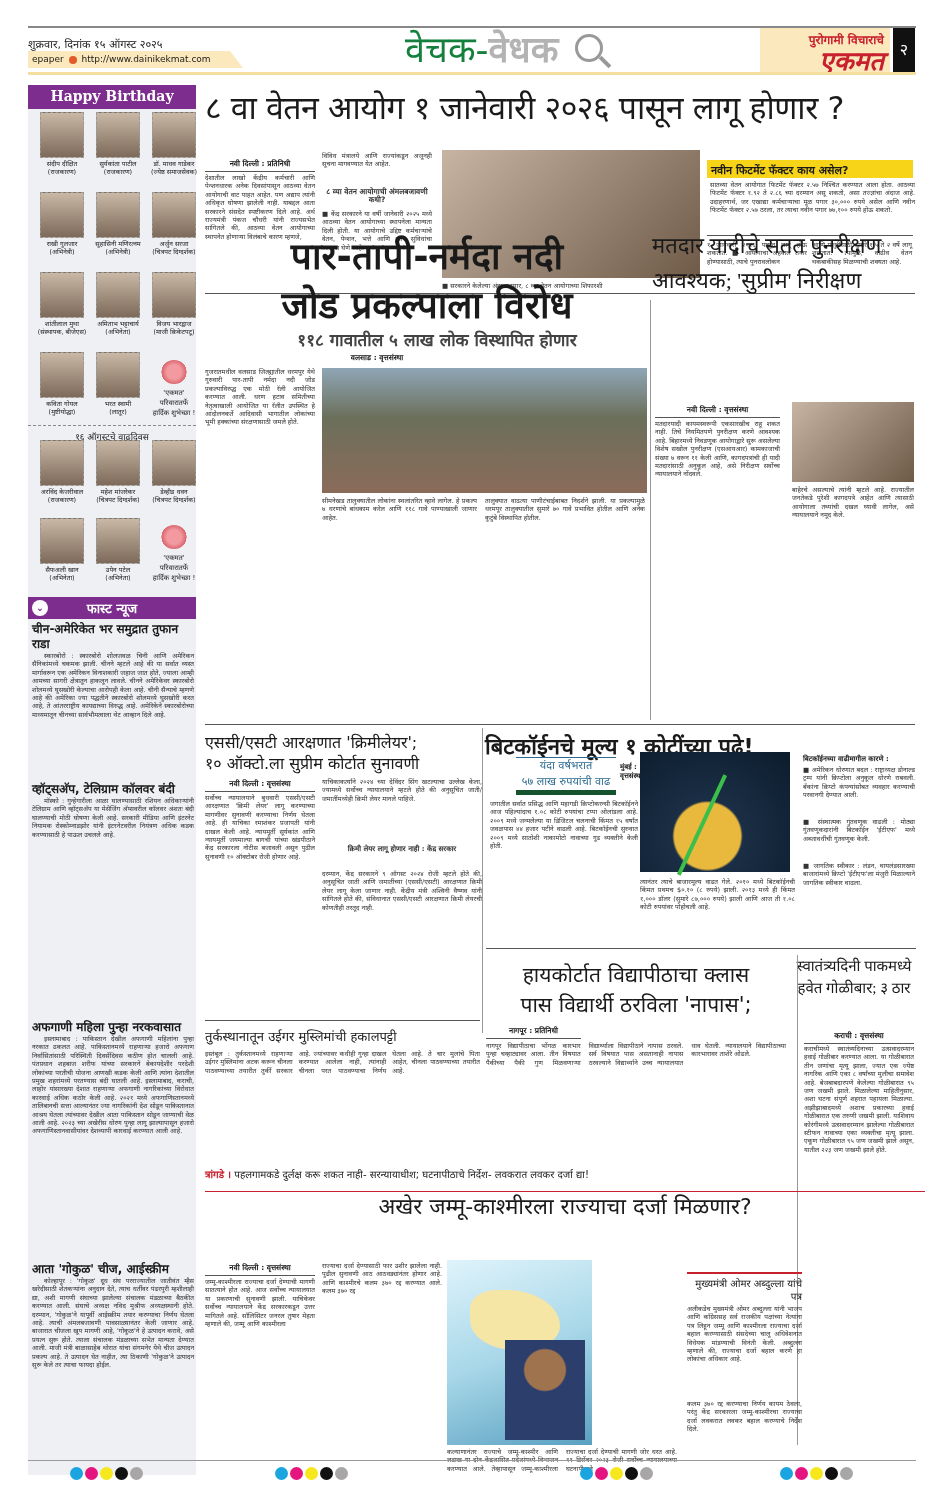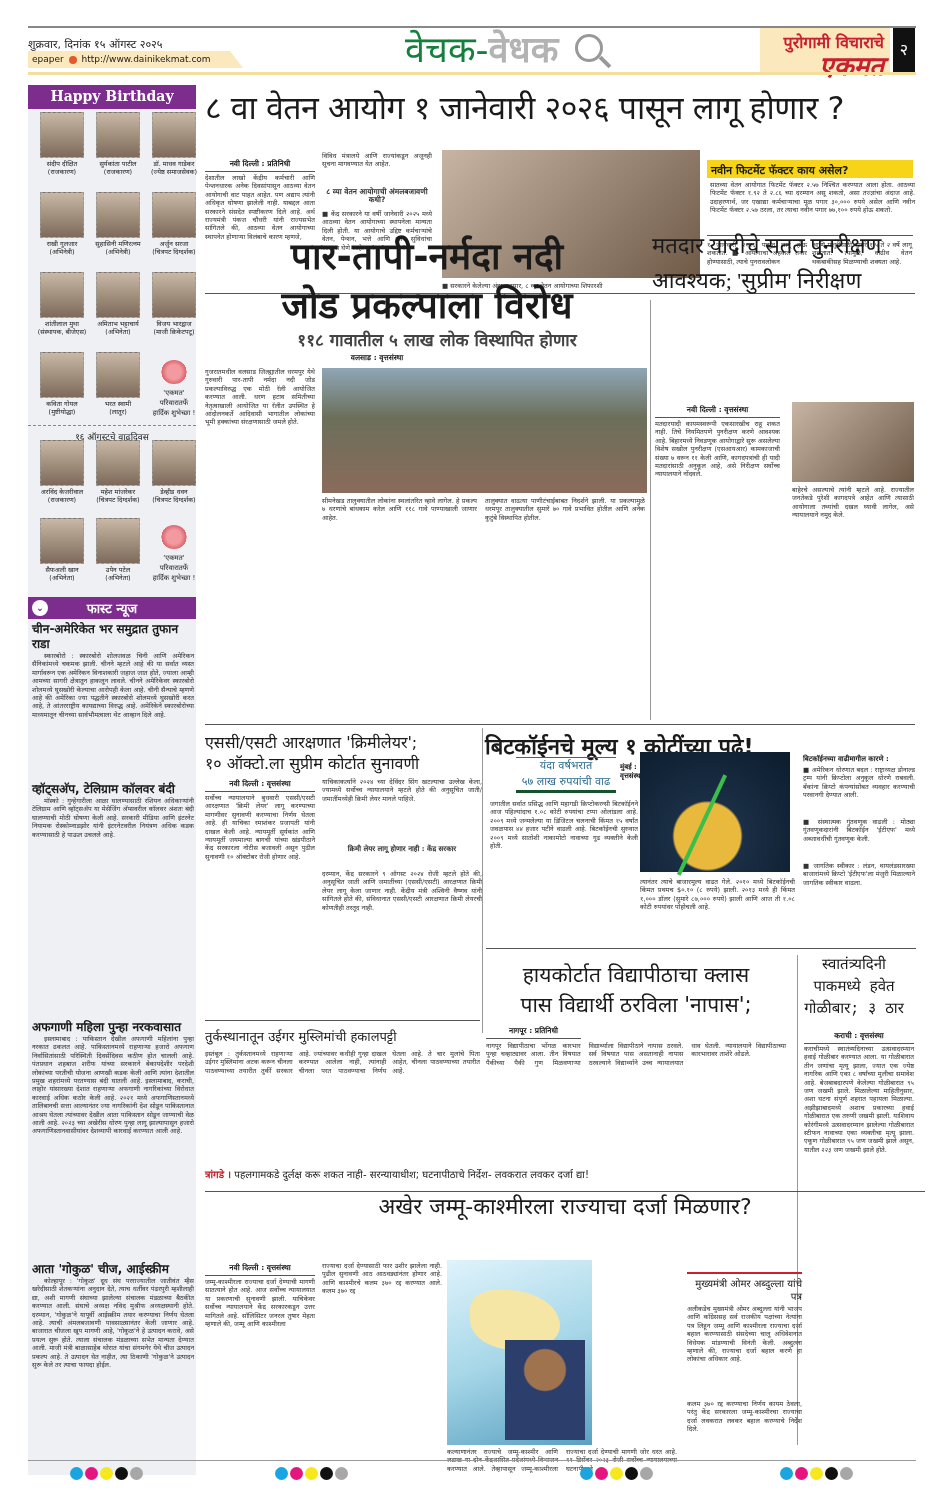--- a/index.html
+++ b/index.html
@@ -8,21 +8,21 @@
 .topline{left:28px;top:26px;width:888px;height:2px;background:#888}
 .date{left:28px;top:36px;font-size:11px;color:#222}
 .epaper{left:28px;top:51px;width:215px;height:17px;background:#fbe9bd;font-size:9px;padding:3px 0 0 4px;clip-path:polygon(0 0,94% 0,100% 100%,0 100%)}
 .epaper .dot{display:inline-block;width:8px;height:8px;border-radius:50%;background:#e25b2a;vertical-align:middle;margin:0 2px}
 .masthead{left:405px;top:28px;font-size:36px;font-family:"DejaVu Sans",sans-serif;line-height:44px}
 .masthead .a{color:#15803d}
 .masthead .b{color:#b3b3b3;font-weight:bold}
 .mag{left:575px;top:34px;width:28px;height:28px;border:3px solid #999;border-radius:50%}
 .maghandle{left:598px;top:60px;width:14px;height:4px;background:#999;transform:rotate(45deg)}
 .brand{left:760px;top:28px;width:130px;height:44px;background:#fbe9bd;text-align:right;padding-right:6px}
-.brand .tag{font-size:16px;color:#c8202e;font-weight:bold;display:block;margin-top:3px}
+.brand .tag{font-size:12px;color:#c8202e;font-weight:bold;display:block;margin-top:3px}
 .brand .name{font-size:26px;color:#c8202e;font-weight:bold;font-style:italic;line-height:26px}
 .pageno{left:893px;top:28px;width:22px;height:44px;background:#111;color:#fff;font-size:16px;text-align:center;padding-top:10px}
 .yellowline{left:28px;top:72px;width:888px;height:3px;background:#f6df9e}
 .sidebar{left:28px;top:85px;width:168px;height:1390px;background:#eef0f4}
 .hb-head{left:28px;top:85px;width:168px;height:24px;background:#7d2d8e;color:#fff;text-align:center;font-family:"DejaVu Serif",serif;font-size:14px;font-weight:bold;padding-top:3px}
 .person{position:absolute;width:52px;text-align:center;font-size:6.5px;line-height:8px;color:#222}
 .person .ph{width:44px;height:46px;margin:0 auto 2px;border:1px dashed #999;background:linear-gradient(180deg,#c9b8a6,#7d6a5a)}
 .greet{position:absolute;width:56px;text-align:center;font-size:7px;line-height:10px}
 .greet .fl{width:26px;height:24px;margin:0 auto 4px;border-radius:50%;background:radial-gradient(circle,#f39aa0 40%,#d9646d 70%,transparent 72%)}
 .subhead16{left:28px;top:425px;width:168px;text-align:center;font-size:9px;border-top:1px dashed #888;padding-top:4px}
@@ -36,27 +36,27 @@
 .dateline{position:absolute;font-size:7.5px;font-weight:bold;text-align:center;border-bottom:1px solid #555;padding-bottom:3px}
 .photo{position:absolute;background:linear-gradient(135deg,#c7b4a2,#6f5a48);}
 .caption{position:absolute;font-size:6.5px;color:#333}
 .yellowbox{left:707px;top:160px;width:206px;height:18px;background:#f7d418;font-size:11px;font-weight:bold;padding:2px 4px}
 .hr{position:absolute;height:1px;background:#555}
 .h-ptn{left:222px;top:232px;font-size:37px;font-weight:bold;line-height:49px;text-align:center;width:410px}
 .h-ptn-sub{left:222px;top:328px;width:430px;text-align:center;font-size:17px;color:#444;font-weight:bold}
 .h-voter{left:652px;top:228px;width:270px;text-align:left;font-size:22px;line-height:35px;font-family:Liberation Serif, serif}
 .h-sc{left:205px;top:732px;font-size:16px;line-height:21px;width:290px}
 .h-btc{left:485px;top:730px;font-size:22px;font-weight:bold;width:440px}
-.h-btc-sub{left:516px;top:757px;font-size:11px;text-align:center;width:100px;border-top:1px solid #2c6b8f;border-bottom:3px solid #14532d;color:#2c6b8f;line-height:16px}
+.h-btc-sub{left:516px;top:757px;font-size:11px;text-align:center;width:100px;border-top:1px solid #2c6b8f;border-bottom:5px solid #14532d;color:#2c6b8f;line-height:16px}
 .h-btc-sub2{left:620px;top:762px;font-size:7px;font-weight:bold;width:36px}
 .btcphoto{left:640px;top:752px;width:150px;height:120px;background:radial-gradient(circle at 45% 70%,#e9b93e 0 28%,#1a2e45 30%,#0b1c2c 100%)}
 .arrow{left:700px;top:770px;width:4px;height:110px;background:#3bbf4a;transform:rotate(25deg)}
 .btc-side-title{left:803px;top:754px;font-size:7px;font-weight:bold}
 .h-napas{left:486px;top:960px;width:300px;font-size:21px;line-height:30px;text-align:center}
-.h-pak{left:794px;top:955px;width:120px;font-size:15px;line-height:22px;text-align:center;font-family:Liberation Mono, monospace}
+.h-pak{left:794px;top:955px;width:120px;font-size:15px;line-height:22px;text-align:center;font-family:Liberation Serif, serif}
 .h-turk{left:205px;top:1027px;font-size:13px;width:290px}
 .strap{left:205px;top:1167px;width:720px;font-size:10px;border-bottom:1px solid #c8202e;padding-bottom:10px}
 .strap .kicker{color:#c8202e;font-weight:bold}
 .h-jk{left:205px;top:1190px;width:720px;text-align:center;font-size:22px}
 .mapimg{left:447px;top:1260px;width:145px;height:185px;background:linear-gradient(160deg,#dff3fb,#a7d7e8 50%,#5aa0c1)}
 .mapjk{left:470px;top:1290px;width:90px;height:60px;background:#f6e6a6;border-radius:30% 60% 40% 50%}
 .officer{left:505px;top:1340px;width:80px;height:100px;background:radial-gradient(circle at 50% 30%,#a0734f 25%,#2c3e6b 27%)}
 .omar-title{left:687px;top:1272px;width:115px;font-size:10px;text-align:right;border-top:2px solid #c8202e;padding-top:3px;line-height:13px}
 .cmyk{position:absolute;top:1467px;display:flex;gap:2px}
 .cmyk span{width:13px;height:13px;border-radius:50%}

